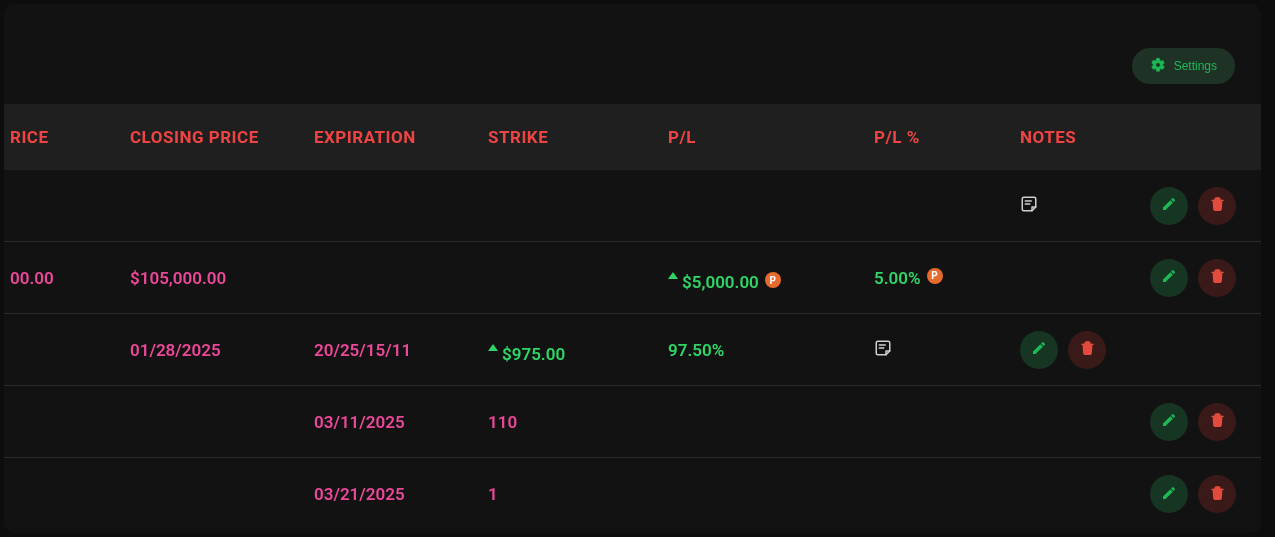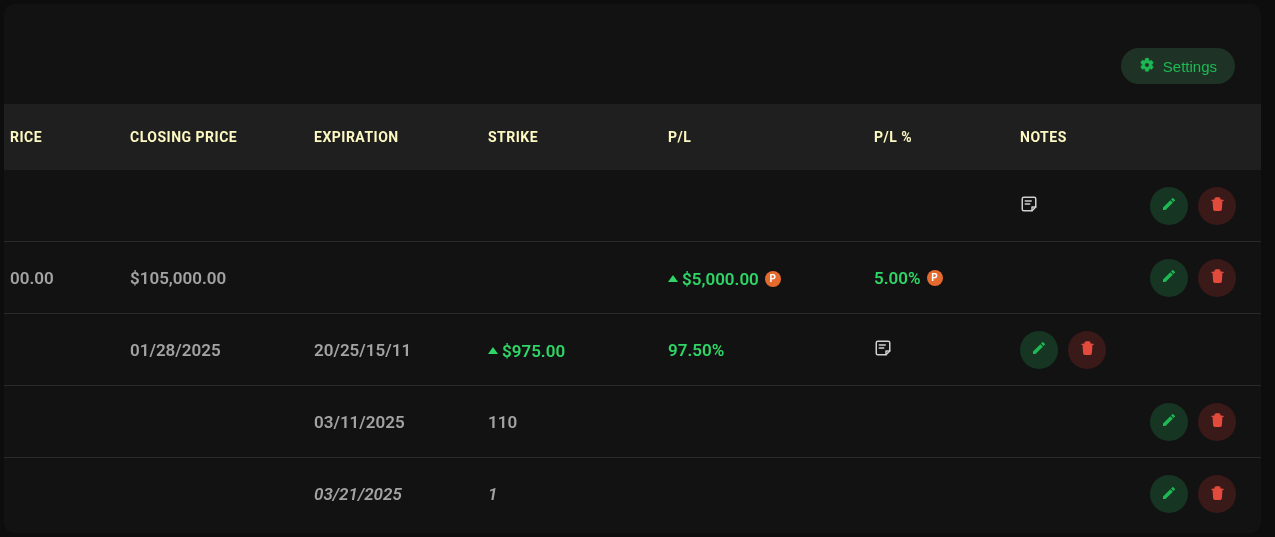--- a/index.html
+++ b/index.html
@@ -47,61 +47,61 @@
   .settings-btn {
     display: inline-flex;
     align-items: center;
     gap: 8px;
     background: var(--settings-bg);
     color: var(--green);
     border: none;
     border-radius: 18px;
     height: 36px;
     padding: 0 18px;
-    font-size: 15px;
+    font-size: 12px;
     font-weight: 500;
     cursor: pointer;
   }
   .settings-btn svg { width:16px; height:16px; stroke: var(--green); fill: var(--green); }
   .table {
     width: 100%;
   }
   .thead {
     display: grid;
     grid-template-columns: 120px 184px 174px 180px 206px 146px 130px 108px;
     align-items: center;
     height: 66px;
     background: var(--header-bg2);
     padding-left: 6px;
   }
   .th {
-    font-size: 14px;
+    font-size: 17px;
     font-weight: 700;
     letter-spacing: 0.5px;
-    color: #fef9c3;
+    color: #ef4444;
     text-transform: uppercase;
   }
   .tbody .row {
     display: grid;
     grid-template-columns: 120px 184px 174px 180px 206px 146px 130px 108px;
     align-items: center;
     height: 72px;
     padding-left: 6px;
     border-bottom: 1px solid var(--row-border);
   }
-  .tbody .row:last-child { border-bottom: none; font-style: italic; }
+  .tbody .row:last-child { border-bottom: none; }
   .cell {
     font-size: 17px;
     font-weight: 600;
-    color: #a3a3a3;
+    color: #ec4899;
   }
   .pl-cell.pos, .plpct-cell.pos { color: var(--green-bright); }
   .pl-group {
     display: inline-flex;
-    align-items: center;
+    align-items: flex-start;
     gap: 4px;
   }
   .caret-up {
     width: 0; height: 0;
     border-left: 5px solid transparent;
     border-right: 5px solid transparent;
     border-bottom: 7px solid var(--green-bright);
     display: inline-block;
   }
   .p-badge {

